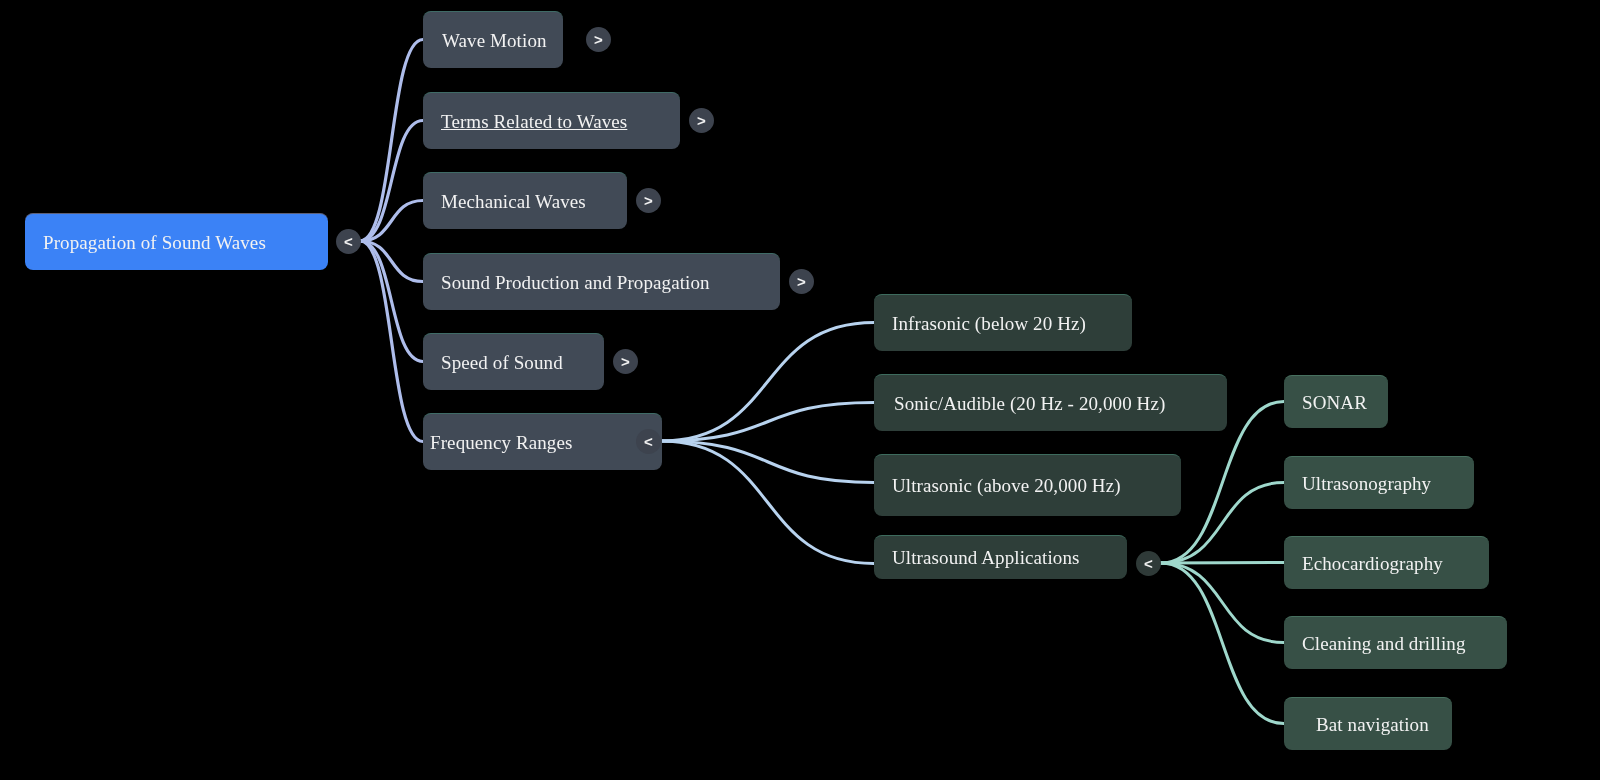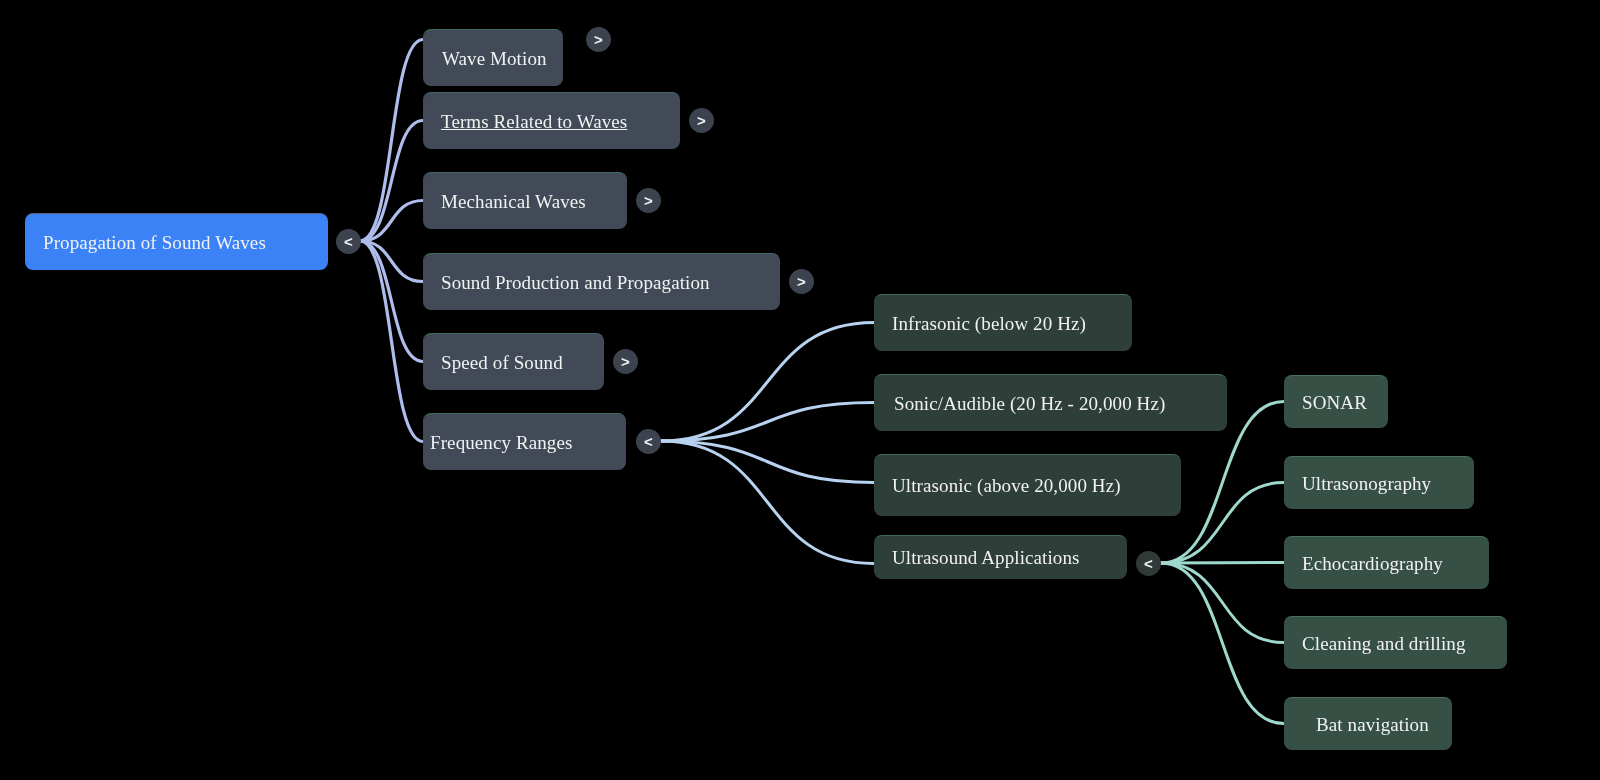--- a/index.html
+++ b/index.html
@@ -96,21 +96,21 @@
       <path d="M 1161 563 C 1228.65 563, 1216.35 562.5, 1284 562.5" fill="none" stroke="#9fd8cc" stroke-width="3" stroke-linecap="round"></path>
       <path d="M 1161 563 C 1228.65 563, 1216.35 642.5, 1284 642.5" fill="none" stroke="#9fd8cc" stroke-width="3" stroke-linecap="round"></path>
       <path d="M 1161 563 C 1228.65 563, 1216.35 723.5, 1284 723.5" fill="none" stroke="#9fd8cc" stroke-width="3" stroke-linecap="round"></path>
     </svg>
 
   <div class="node node-root" id="node-root" style="left: 25px; top: 213px; width: 303px; height: 57px;">
     <span>Propagation of Sound Waves</span>
   </div>
   <div class="toggle" id="toggle-root" style="left: 336px; top: 229px;">&lt;</div>
 
-  <div class="node node-l1" id="node-l1-0" style="left: 423px; top: 29px; width: 140px; height: 57px; padding-left: 19px;">
+  <div class="node node-l1" id="node-l1-0" style="left: 423px; top: 11px; width: 140px; height: 57px; padding-left: 19px;">
     <span>Wave Motion</span>
   </div>
   <div class="toggle" id="toggle-l1-0" style="left: 586px; top: 27px;">&gt;</div>
 
   <div class="node node-l1" id="node-l1-1" style="left: 423px; top: 92px; width: 257px; height: 57px; text-decoration: underline;">
     <span>Terms Related to Waves</span>
   </div>
   <div class="toggle" id="toggle-l1-1" style="left: 689px; top: 108px;">&gt;</div>
 
   <div class="node node-l1" id="node-l1-2" style="left: 423px; top: 172px; width: 204px; height: 57px;">
@@ -121,21 +121,21 @@
   <div class="node node-l1" id="node-l1-3" style="left: 423px; top: 253px; width: 357px; height: 57px;">
     <span>Sound Production and Propagation</span>
   </div>
   <div class="toggle" id="toggle-l1-3" style="left: 789px; top: 269px;">&gt;</div>
 
   <div class="node node-l1" id="node-l1-4" style="left: 423px; top: 333px; width: 181px; height: 57px;">
     <span>Speed of Sound</span>
   </div>
   <div class="toggle" id="toggle-l1-4" style="left: 613px; top: 349px;">&gt;</div>
 
-  <div class="node node-l1" id="node-l1-5" style="left: 423px; top: 413px; width: 203px; height: 57px; padding-left: 7px;">
+  <div class="node node-l1" id="node-l1-5" style="left: 423px; top: 413px; width: 239px; height: 57px; padding-left: 7px;">
     <span>Frequency Ranges</span>
   </div>
   <div class="toggle" id="toggle-l1-5" style="left: 636px; top: 429px;">&lt;</div>
 
   <div class="node node-l2" id="node-l2-0" style="left: 874px; top: 294px; width: 258px; height: 57px;">
     <span>Infrasonic (below 20 Hz)</span>
   </div>
 
   <div class="node node-l2" id="node-l2-1" style="left: 874px; top: 374px; width: 353px; height: 57px; padding-left: 20px;">
     <span>Sonic/Audible (20 Hz - 20,000 Hz)</span>

